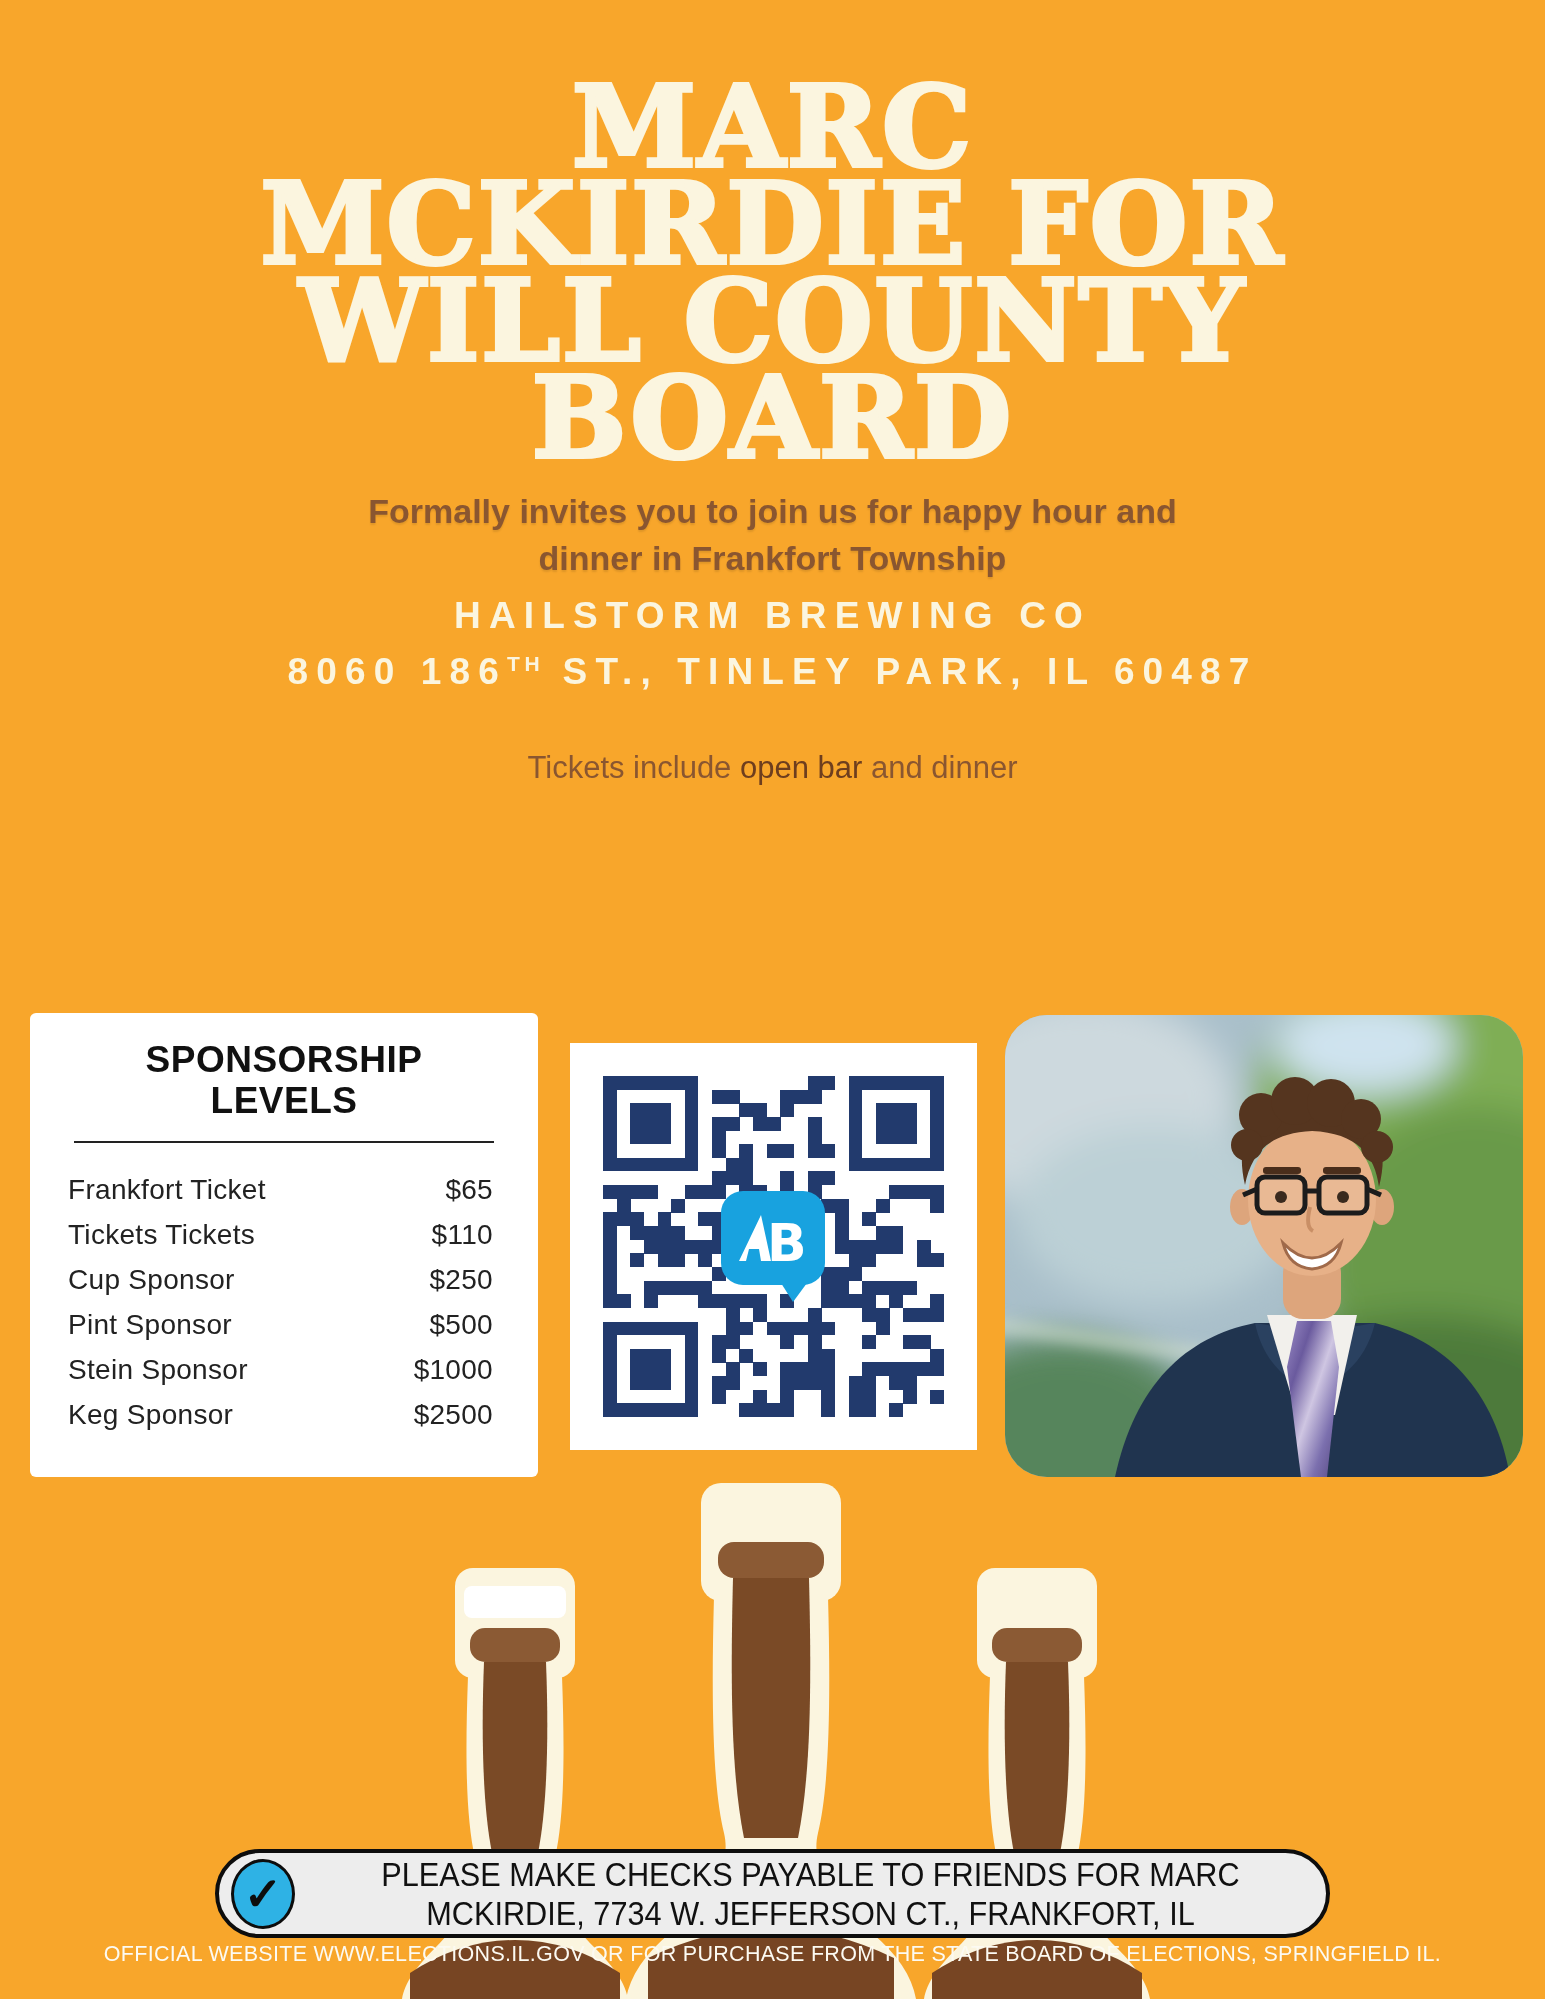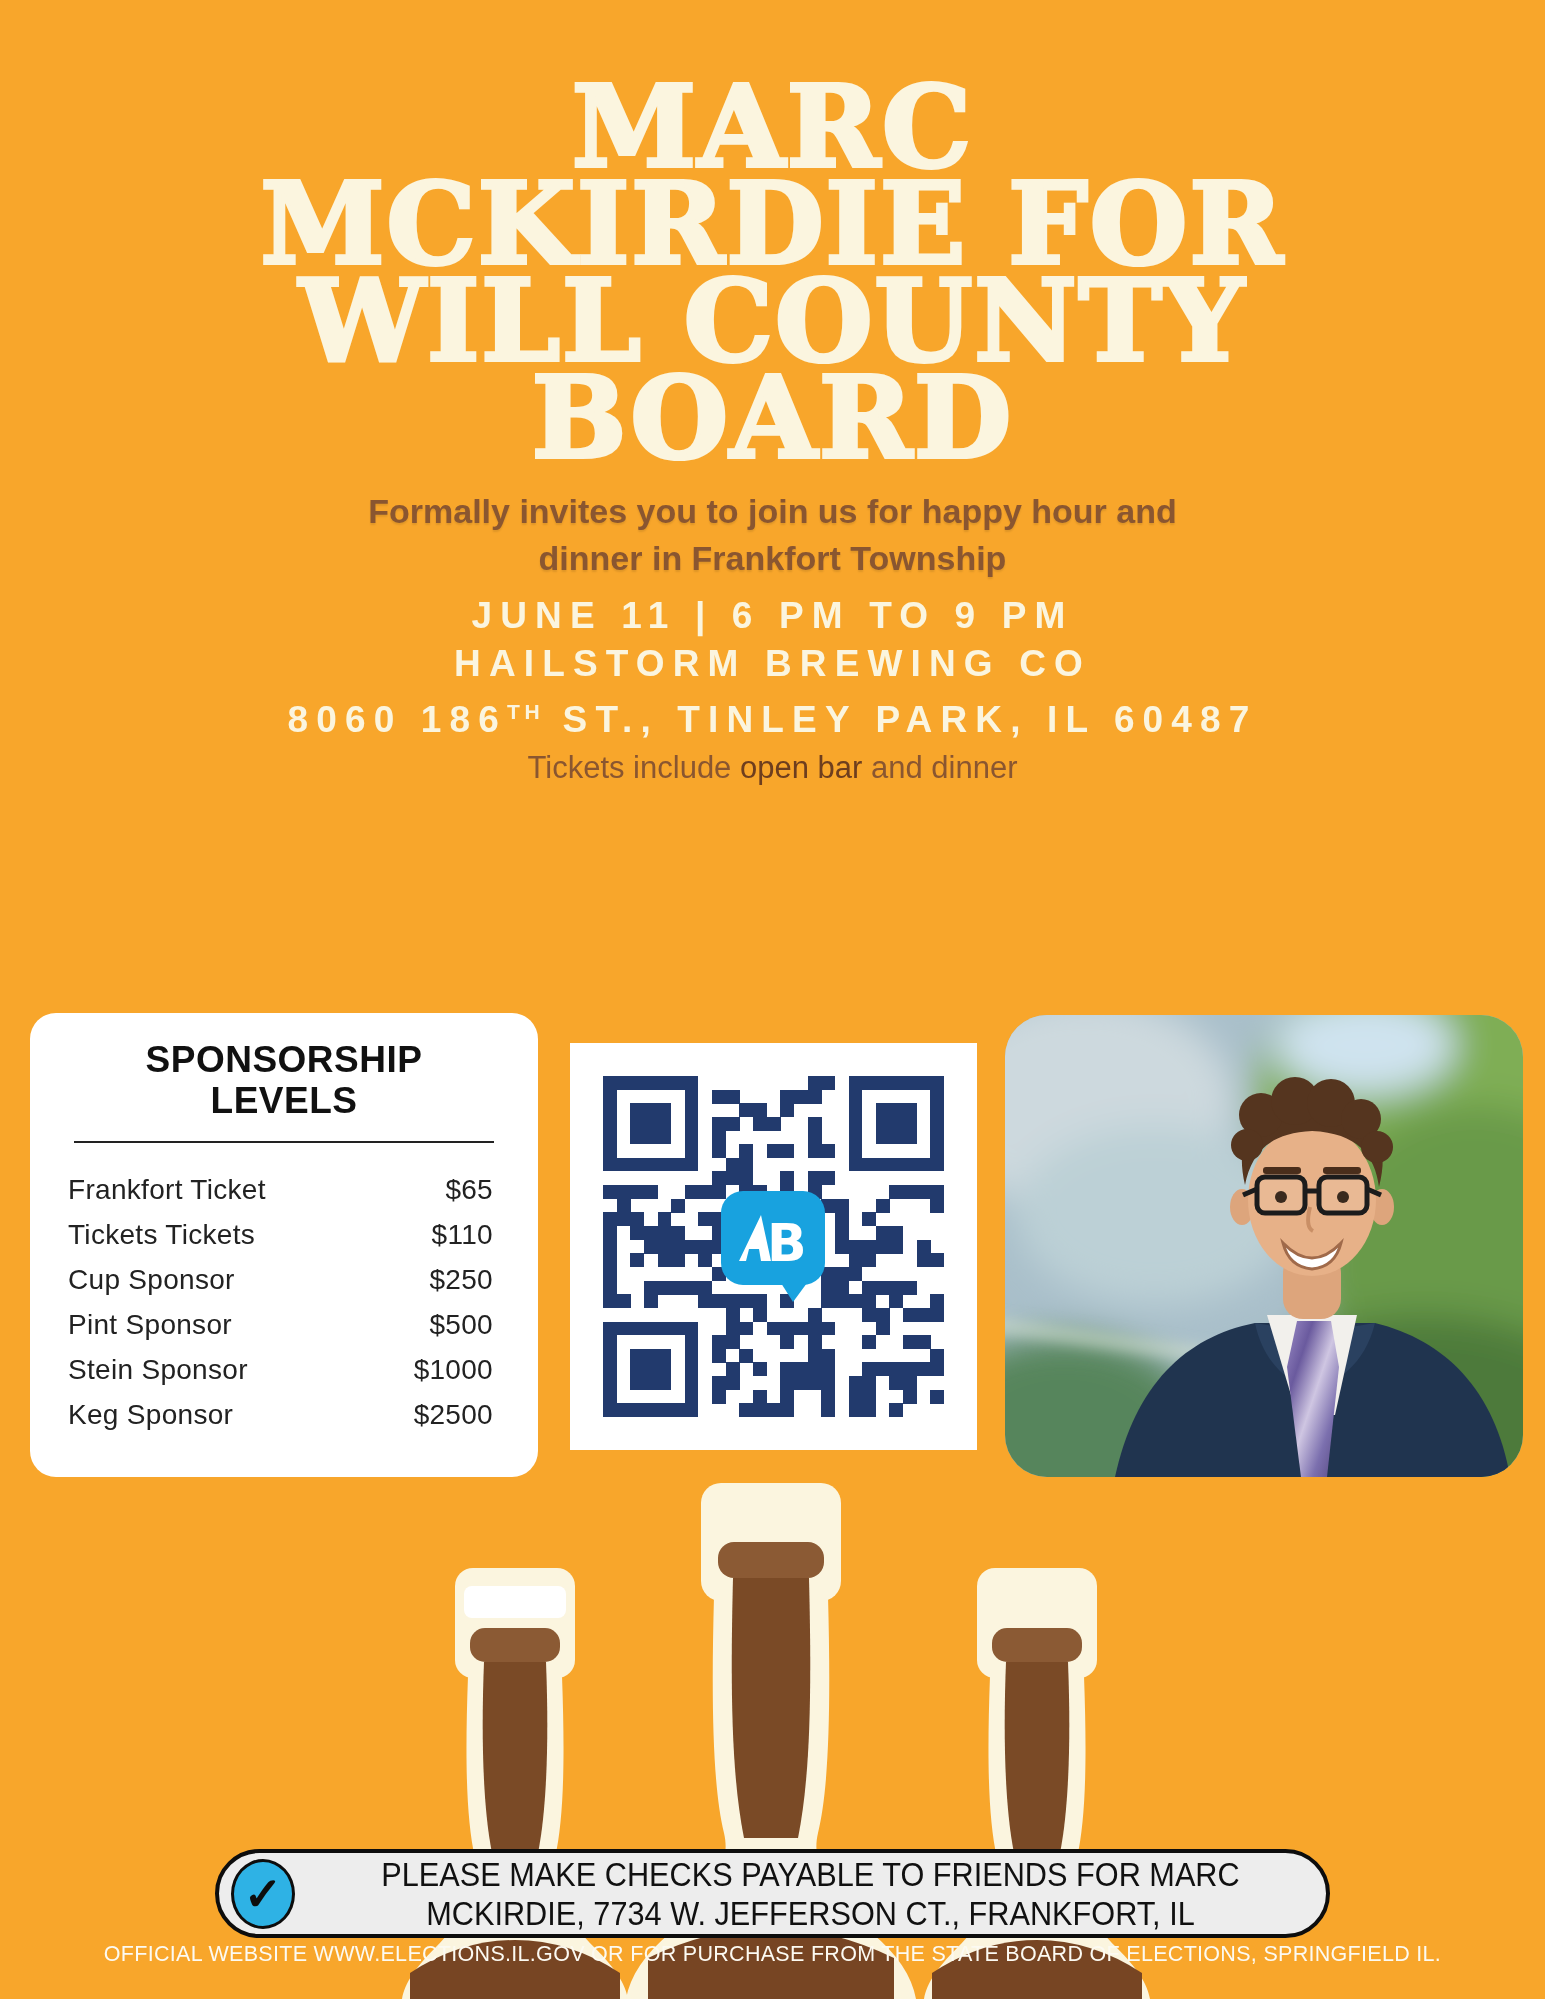--- a/index.html
+++ b/index.html
@@ -29,21 +29,21 @@
   .event sup{font-size:21px;letter-spacing:0.22em;}
   
   .tickets{
     position:absolute;top:750px;left:0;width:100%;text-align:center;
     font-size:31px;color:#8A5630;font-weight:400;
   }
   .tickets b{color:#6E3E1E;font-weight:400;}
   
   .card{
     position:absolute;left:30px;top:1013px;width:508px;height:464px;
-    background:#FFFFFF;border-radius:26px;box-sizing:border-box;
+    background:#FFFFFF;border-radius:6px;box-sizing:border-box;
     padding-top:26px;
   }
   .card h2{
     margin:0;text-align:center;font-size:37px;line-height:41px;
     font-weight:700;color:#111;letter-spacing:0.5px;
   }
   .card .divider{
     width:420px;margin:20px auto 0 auto;border-top:2px solid #222;
   }
   .rows{margin-top:24px;}
@@ -103,21 +103,20 @@
     <div>WILL COUNTY</div>
     <div>BOARD</div>
   </div>
 
   <div class="invite">
     <div>Formally invites you to join us for happy hour and</div>
     <div>dinner in Frankfort Township</div>
   </div>
 
   <div class="event">
-    <div>JUNE 11 | 6 PM TO 9 PM</div>
     <div>HAILSTORM BREWING CO</div>
     <div><span>8060 186</span><sup>TH</sup><span> ST., TINLEY PARK, IL 60487</span></div>
   </div>
 
   <div class="tickets"><span>Tickets include </span><b>open bar</b><span> and dinner</span></div>
 
   <div class="card">
     <h2>
       <div>SPONSORSHIP</div>
       <div>LEVELS</div>

